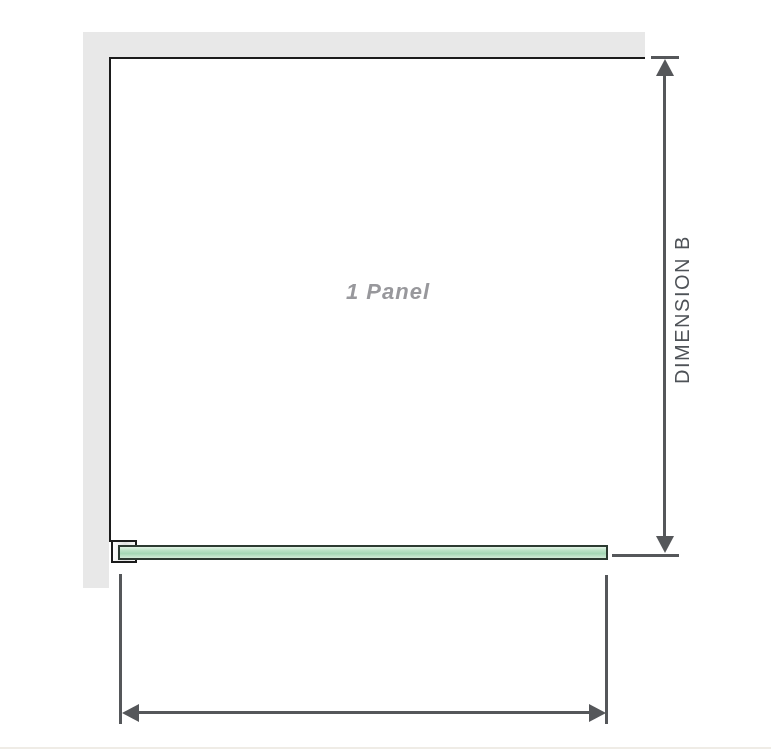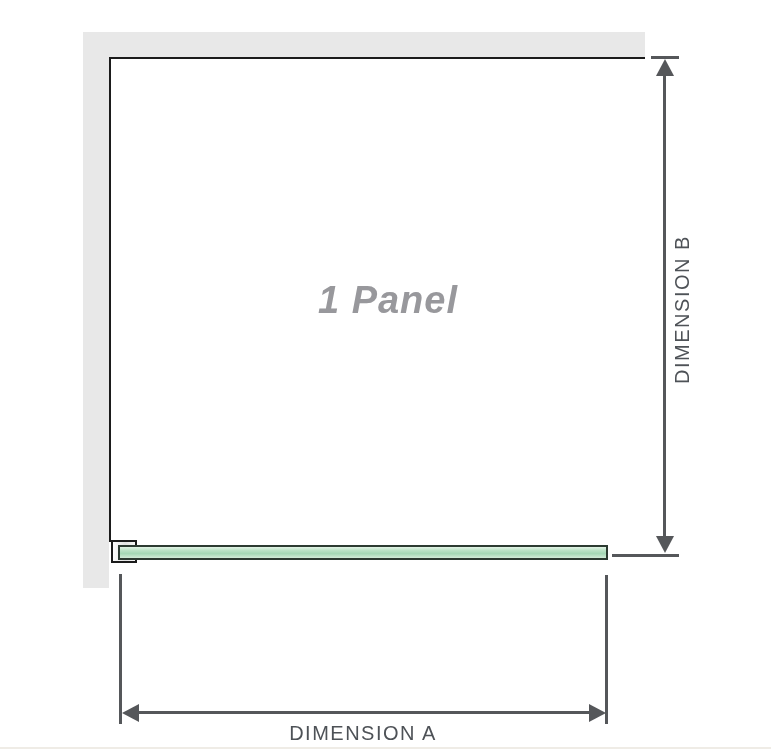--- a/index.html
+++ b/index.html
@@ -62,21 +62,21 @@
     white-space:nowrap;text-align:center;
   }
   .dima-label{left:163px;top:722px;width:400px;}
   .dimb-label{
     left:582px;top:298px;width:200px;
     transform:rotate(-90deg);
   }
 
   .panel-label{
     left:188px;top:279px;width:400px;text-align:center;
-    font-style:italic;font-weight:600;font-size:38px;
+    font-style:italic;font-weight:600;font-size:22px;
     color:var(--panel-label-gray);letter-spacing:1px;
     white-space:nowrap;
   }
 
   .bottom-edge-line{left:0;top:747px;width:771px;height:2px;background:#efece6;}
 </style>
 </head>
 <body>
 
 <div class="stage">
@@ -98,17 +98,16 @@
   <div class="abs tri dimb-arrow-up"></div>
   <div class="abs tri dimb-arrow-down"></div>
   <div class="abs dim-label dimb-label">DIMENSION B</div>
 
   <div class="abs dim ext-left"></div>
   <div class="abs dim ext-right"></div>
 
   <div class="abs dim dima-line"></div>
   <div class="abs tri dima-arrow-left"></div>
   <div class="abs tri dima-arrow-right"></div>
-  <div class="abs dim-label dima-label">DIMENSION A</div>
 
   <div class="abs bottom-edge-line"></div>
 
 </div>
 
 </body></html>

